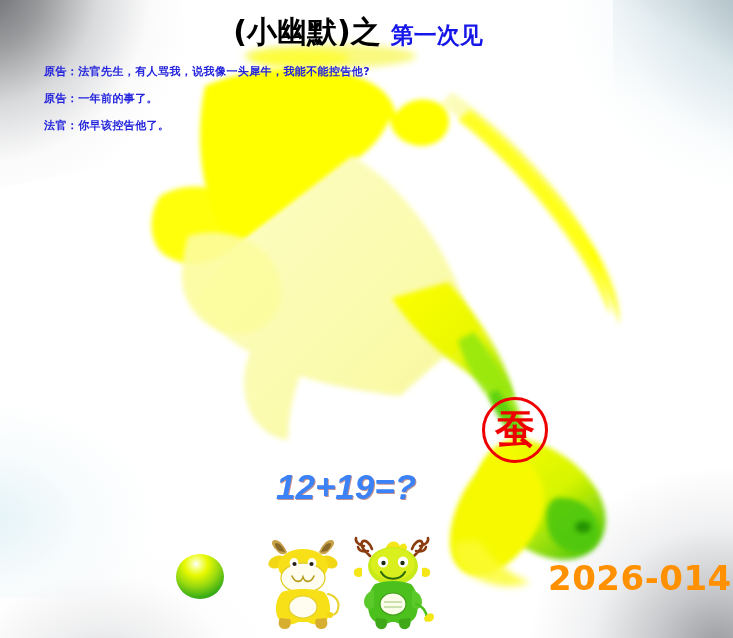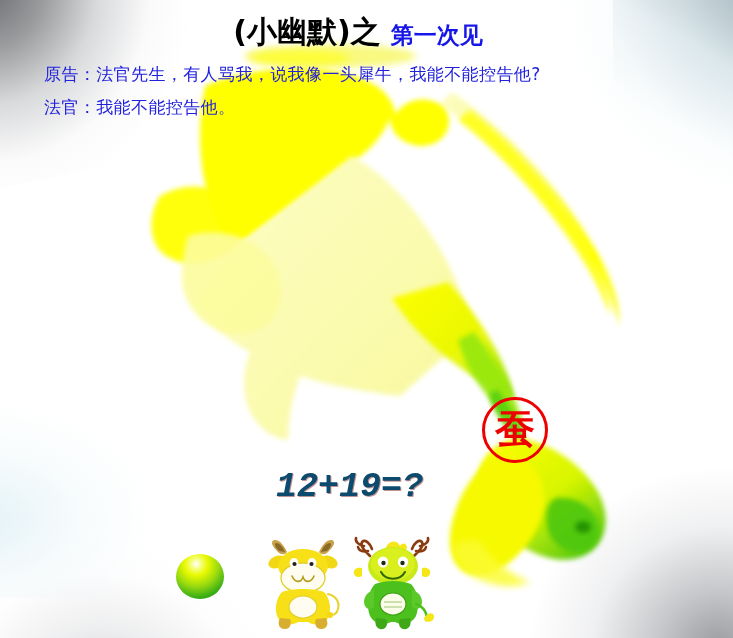--- a/index.html
+++ b/index.html
@@ -127,26 +127,27 @@
 
   
   .dialogue {
     position: absolute;
     left: 44px;
     top: 66px;
     width: 600px;
   }
   .dialogue-line {
     font-family: "DejaVu Sans", "Liberation Sans", sans-serif;
-    font-size: 17px;
+    font-size: 11px;
     color: #2222dd;
     line-height: 1;
     margin-bottom: 16px;
     white-space: nowrap;
     letter-spacing: 0.4px;
+    font-weight: bold;
   }
 
   
   .seal {
     position: absolute;
     left: 482px;
     top: 397px;
     width: 66px;
     height: 66px;
     border: 3px solid #ee0000;
@@ -164,25 +165,25 @@
     line-height: 1;
     position: relative;
     top: -1px;
   }
 
   
   .equation {
     position: absolute;
     left: 276px;
     top: 467px;
-    font-family: Liberation Mono, monospace;
+    font-family: Liberation Sans, sans-serif;
     font-size: 35px;
     font-weight: bold;
     font-style: italic;
-    color: #0c4a6e;
+    color: #3b82f6;
     letter-spacing: 0px;
     text-shadow: 1px 1px 0 rgba(120,10,10,0.45);
     white-space: nowrap;
   }
 
   
   .issue-no {
     position: absolute;
     left: 548px;
     top: 558px;
@@ -354,29 +355,31 @@
              C 512 590, 488 586, 470 574
              C 458 566, 452 552, 456 542 Z" fill="#fbfb30" opacity="0.85" filter="url(#softer)"></path>
   </svg>
 
   <div class="title-row">
     <span class="title-main">(小幽默)之</span><span class="title-sub">第一次见</span>
   </div>
 
   <div class="dialogue">
     <div class="dialogue-line">原告：法官先生，有人骂我，说我像一头犀牛，我能不能控告他?</div>
-    <div class="dialogue-line">法官：我能不能控告他。</div>
+    <div class="dialogue-line">原告：一年前的事了。</div>
+    <div class="dialogue-line">法官：你早该控告他了。</div>
   </div>
 
   <div class="seal">
     <span class="seal-char">蚕</span>
   </div>
 
   <div class="equation">12+19=?</div>
 
+  <div class="issue-no">2026-014</div>
 
   <div class="sphere"></div>
 
   <svg class="mascot mascot-ox" width="82" height="96" viewBox="0 0 82 96" xmlns="http://www.w3.org/2000/svg">
 
     <path d="M 16 16 C 10 10, 8 6, 12 4 C 17 3, 22 9, 25 16 C 23 19, 19 19, 16 16 Z" fill="#c8a24a"></path>
     <path d="M 66 16 C 72 10, 74 6, 70 4 C 65 3, 60 9, 57 16 C 59 19, 63 19, 66 16 Z" fill="#c8a24a"></path>
     <path d="M 17 15 C 13 11, 12 8, 14 7 C 18 7, 21 11, 23 16 Z" fill="#8a6a28"></path>
     <path d="M 65 15 C 69 11, 70 8, 68 7 C 64 7, 61 11, 59 16 Z" fill="#8a6a28"></path>
 

